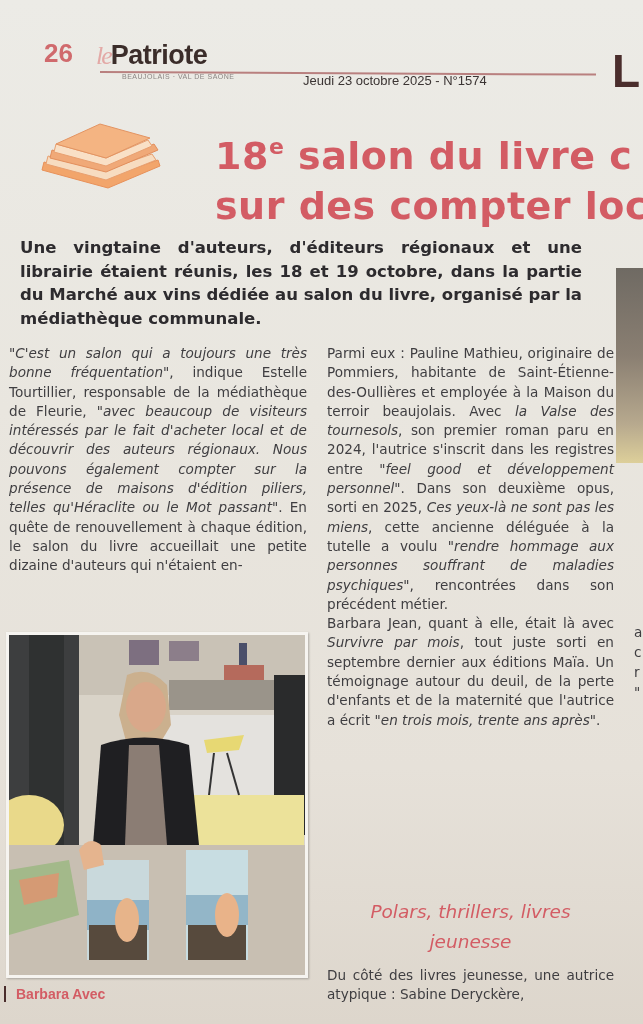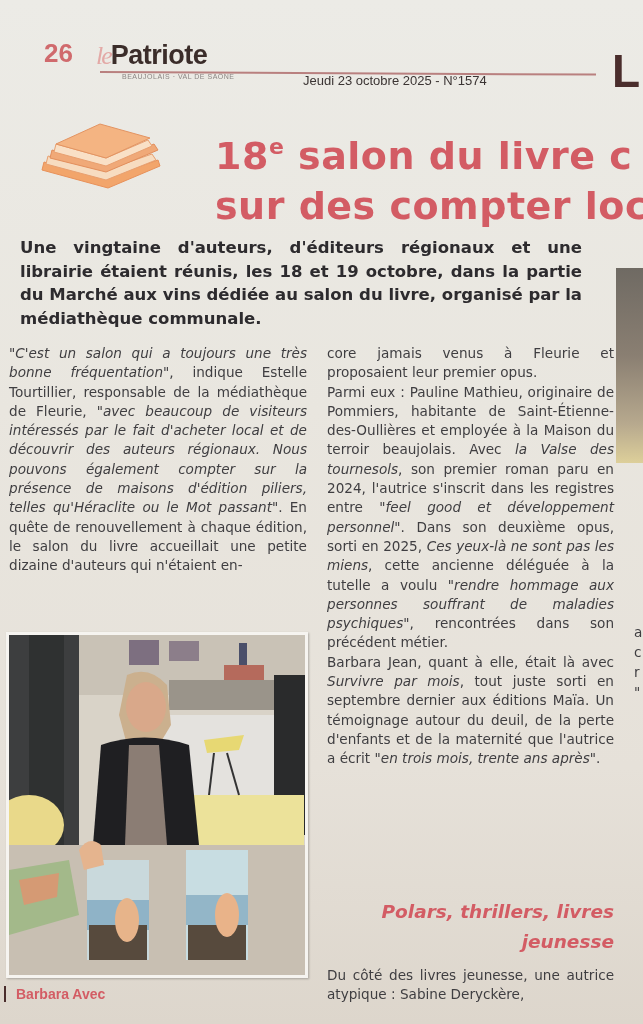--- a/index.html
+++ b/index.html
@@ -29,21 +29,21 @@
   
   .lede { left: 20px; top: 236px; width: 562px; font-family: "DejaVu Sans", sans-serif; font-weight: bold; font-size: 16.5px; line-height: 23.5px; color: #2d2b2e; text-align: justify; }
 
   
   .col { font-family: "DejaVu Sans", sans-serif; font-size: 13.6px; line-height: 19.3px; color: #3f3e41; text-align: justify; }
   .col p { margin: 0; }
   .col i { font-style: italic; }
   .col-left { left: 9px; top: 344px; width: 298px; }
   .col-right { left: 327px; top: 344px; width: 287px; }
 
-  .subhead { left: 327px; top: 897px; width: 287px; text-align: right; font-family: "DejaVu Sans", sans-serif; font-style: italic; font-weight: bold; color: #d35c64; font-size: 18.5px; line-height: 30px; }
+  .subhead { left: 327px; top: 897px; width: 287px; text-align: center; font-family: "DejaVu Sans", sans-serif; font-style: italic; font-weight: normal; color: #d35c64; font-size: 18.5px; line-height: 30px; }
   .col-right2 { left: 327px; top: 966px; width: 287px; }
 
   
   .photo {
     left: 6px; top: 632px; width: 296px; height: 340px;
     background: #f3f1ec; border: 3px solid #f6f4f0;
     box-shadow: 1px 1px 2px rgba(0,0,0,0.25);
     overflow: hidden;
   }
   .photo svg { display: block; }
@@ -118,21 +118,20 @@
     <rect x="177" y="215" width="62" height="110" fill="#c8dde2"></rect>
     <rect x="177" y="260" width="62" height="30" fill="#93b6c8"></rect>
     <rect x="179" y="290" width="58" height="35" fill="#574a3d"></rect>
     <ellipse cx="218" cy="280" rx="12" ry="22" fill="#e9b389"></ellipse>
     <path d="M70 215 Q80 200 92 210 L95 230 L75 235 Z" fill="#e5b48e"></path>
   </svg>
 </div>
 <div class="abs caption">Barbara Avec</div>
 
 <div class="abs col col-right">
-  <p>core jamais venus à Fleurie et proposaient leur premier opus.</p>
   <p><span>Parmi eux : Pauline Mathieu, originaire de Pommiers, habitante de Saint-Étienne-des-Oullières et employée à la Maison du terroir beaujolais. Avec </span><i>la Valse des tournesols</i><span>, son premier roman paru en 2024, l'autrice s'inscrit dans les registres entre </span><i>"feel good et développement personnel"</i><span>. Dans son deuxième opus, sorti en 2025, </span><i>Ces yeux-là ne sont pas les miens</i><span>, cette ancienne déléguée à la tutelle a voulu </span><i>"rendre hommage aux personnes souffrant de maladies psychiques"</i><span>, rencontrées dans son précédent métier.</span></p>
   <p><span>Barbara Jean, quant à elle, était là avec </span><i>Survivre par mois</i><span>, tout juste sorti en septembre dernier aux éditions Maïa. Un témoignage autour du deuil, de la perte d'enfants et de la maternité que l'autrice a écrit </span><i>"en trois mois, trente ans après"</i><span>.</span></p>
 </div>
 
 <div class="abs subhead">Polars, thrillers, livres jeunesse</div>
 <div class="abs col col-right2">Du côté des livres jeunesse, une autrice atypique : Sabine Deryckère,</div>
 
 <div class="abs edge-photo"></div>
 <div class="abs edge-text">
   <div>a</div>

